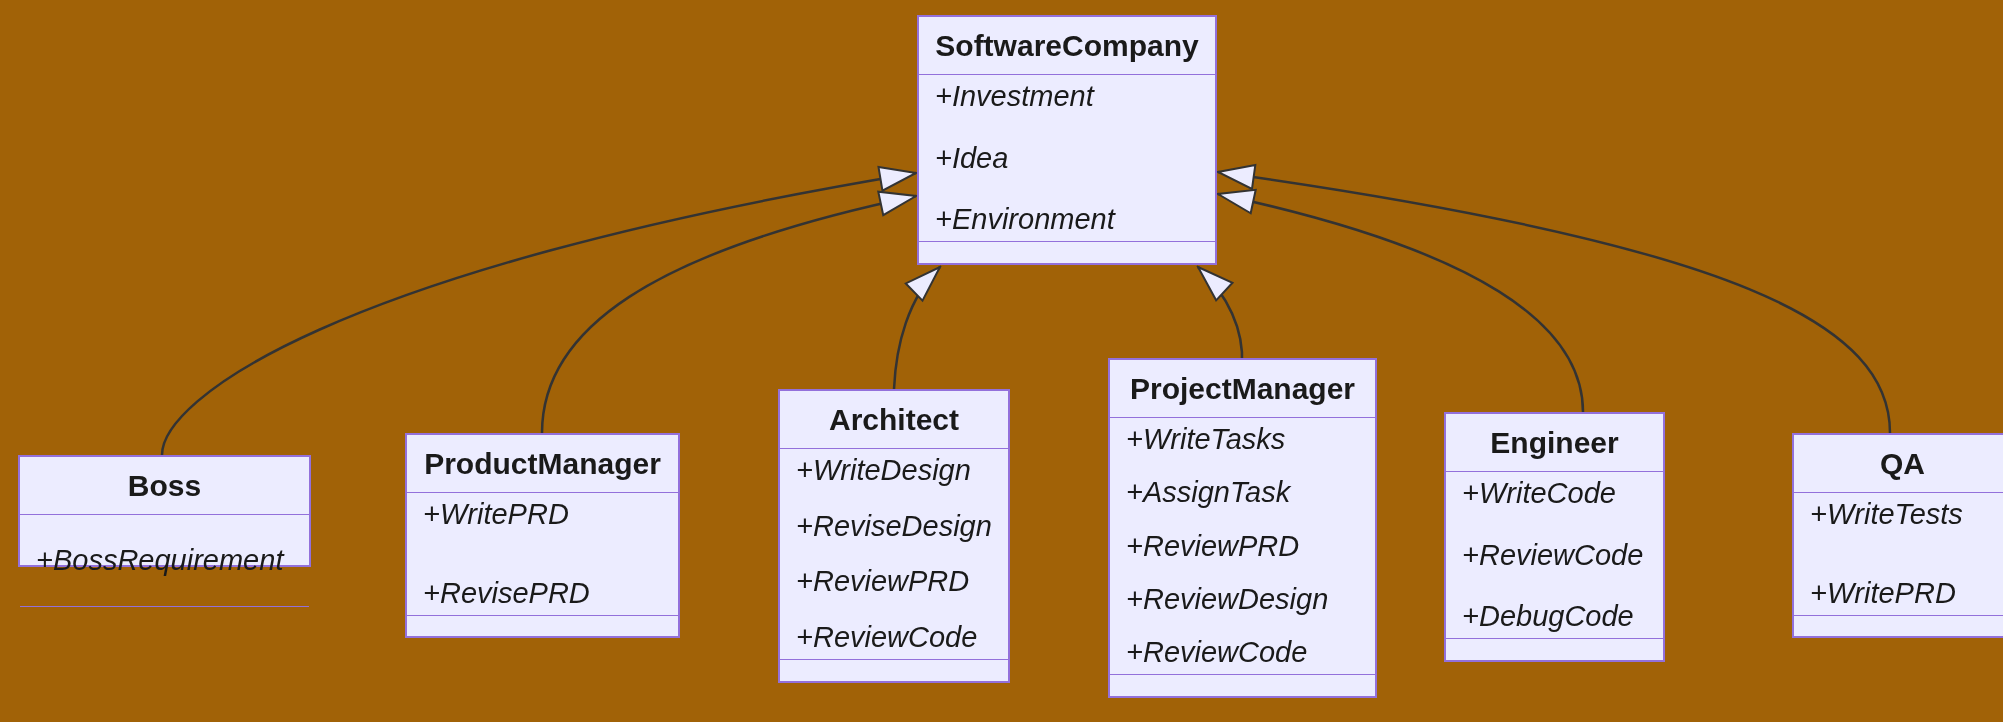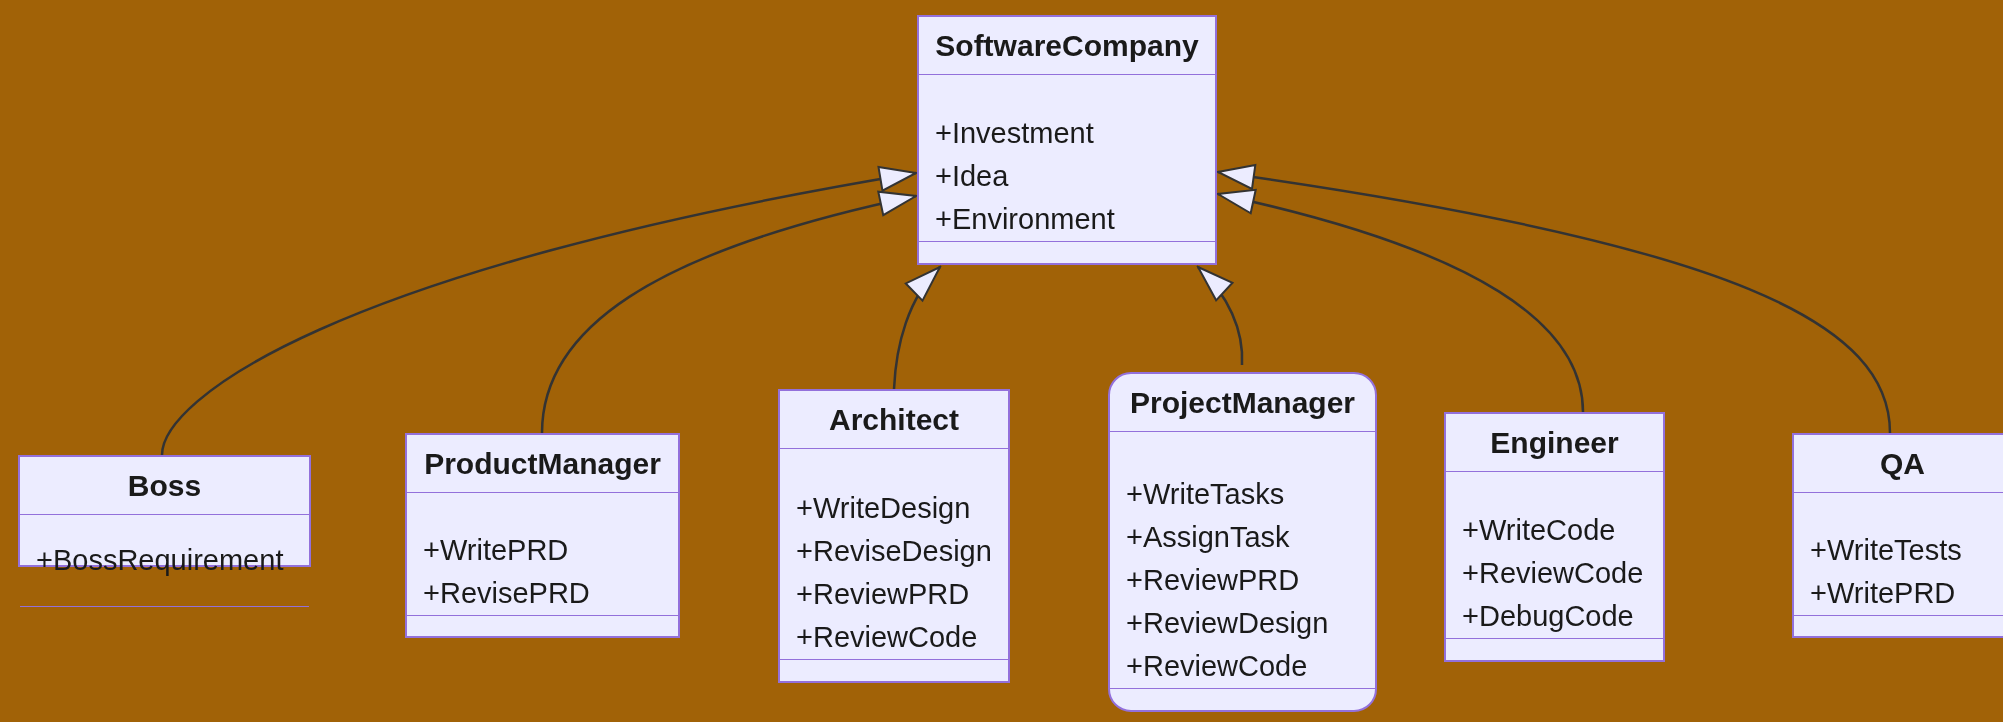--- a/index.html
+++ b/index.html
@@ -44,39 +44,40 @@
     font-weight: bold;
     font-size: 30px;
     border-bottom: 1.5px solid #9370DB;
     flex: 0 0 58px;
   }
   .class-members {
     box-sizing: border-box;
     flex: 1 1 auto;
     display: flex;
     flex-direction: column;
-    justify-content: flex-end;
+    justify-content: space-between;
     padding-left: 16px;
     font-size: 29px;
+    font-style: italic;
   }
   .member {
     line-height: 43px;
     white-space: nowrap;
   }
   .class-methods-empty {
     box-sizing: border-box;
     flex: 0 0 22px;
     border-top: 1.5px solid #9370DB;
   }
   
   #box-software-company { left: 917px;  top: 15px;  width: 300px; height: 250px; }
   #box-boss             { left: 18px;   top: 455px; width: 293px; height: 112px; gap: 24px; }
   #box-product-manager  { left: 405px;  top: 433px; width: 275px; height: 205px; }
   #box-architect        { left: 778px;  top: 389px; width: 232px; height: 294px; }
-  #box-project-manager  { left: 1108px; top: 372px; width: 269px; height: 340px; border-radius: 23px; }
+  #box-project-manager  { left: 1108px; top: 358px; width: 269px; height: 340px; }
   #box-engineer         { left: 1444px; top: 412px; width: 221px; height: 250px; }
   #box-qa               { left: 1792px; top: 433px; width: 221px; height: 205px; }
   #box-boss .class-methods-empty,
   #box-product-manager .class-methods-empty,
   #box-qa .class-methods-empty { flex-basis: 21px; }
 </style>
 </head>
 <body>
 
 <div id="canvas">

